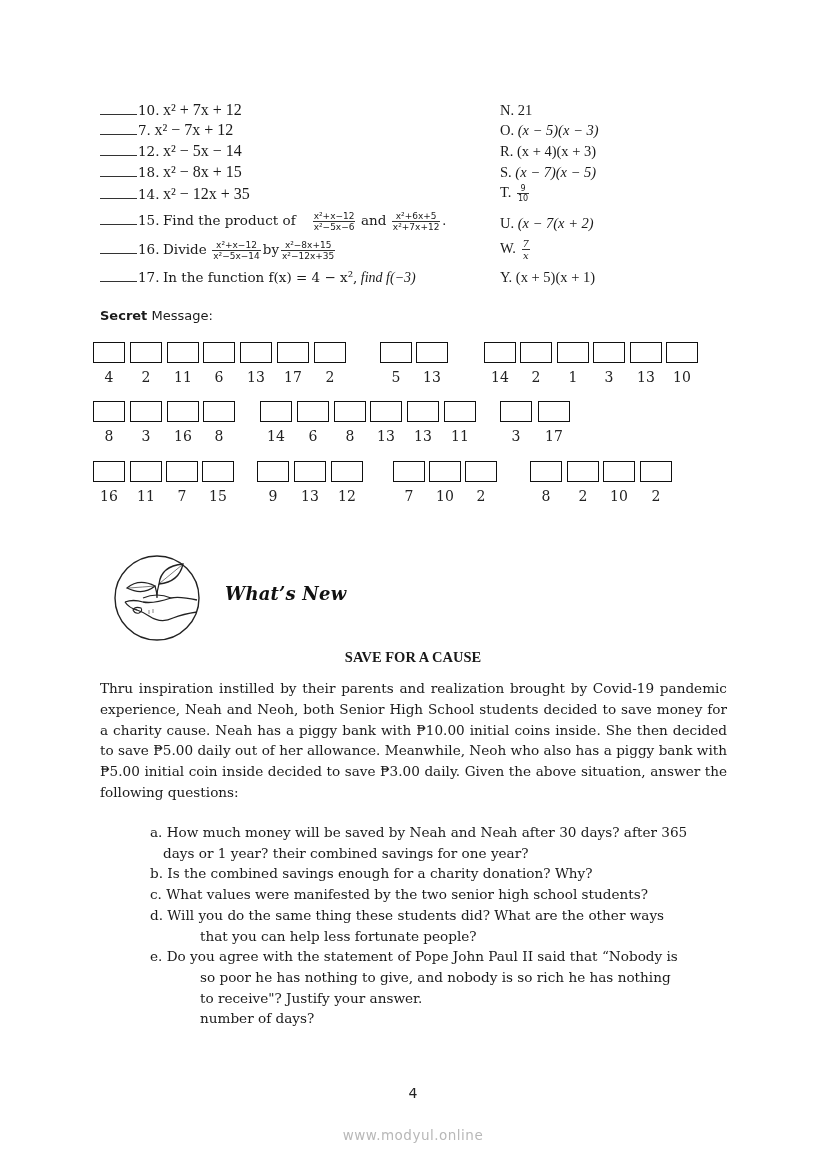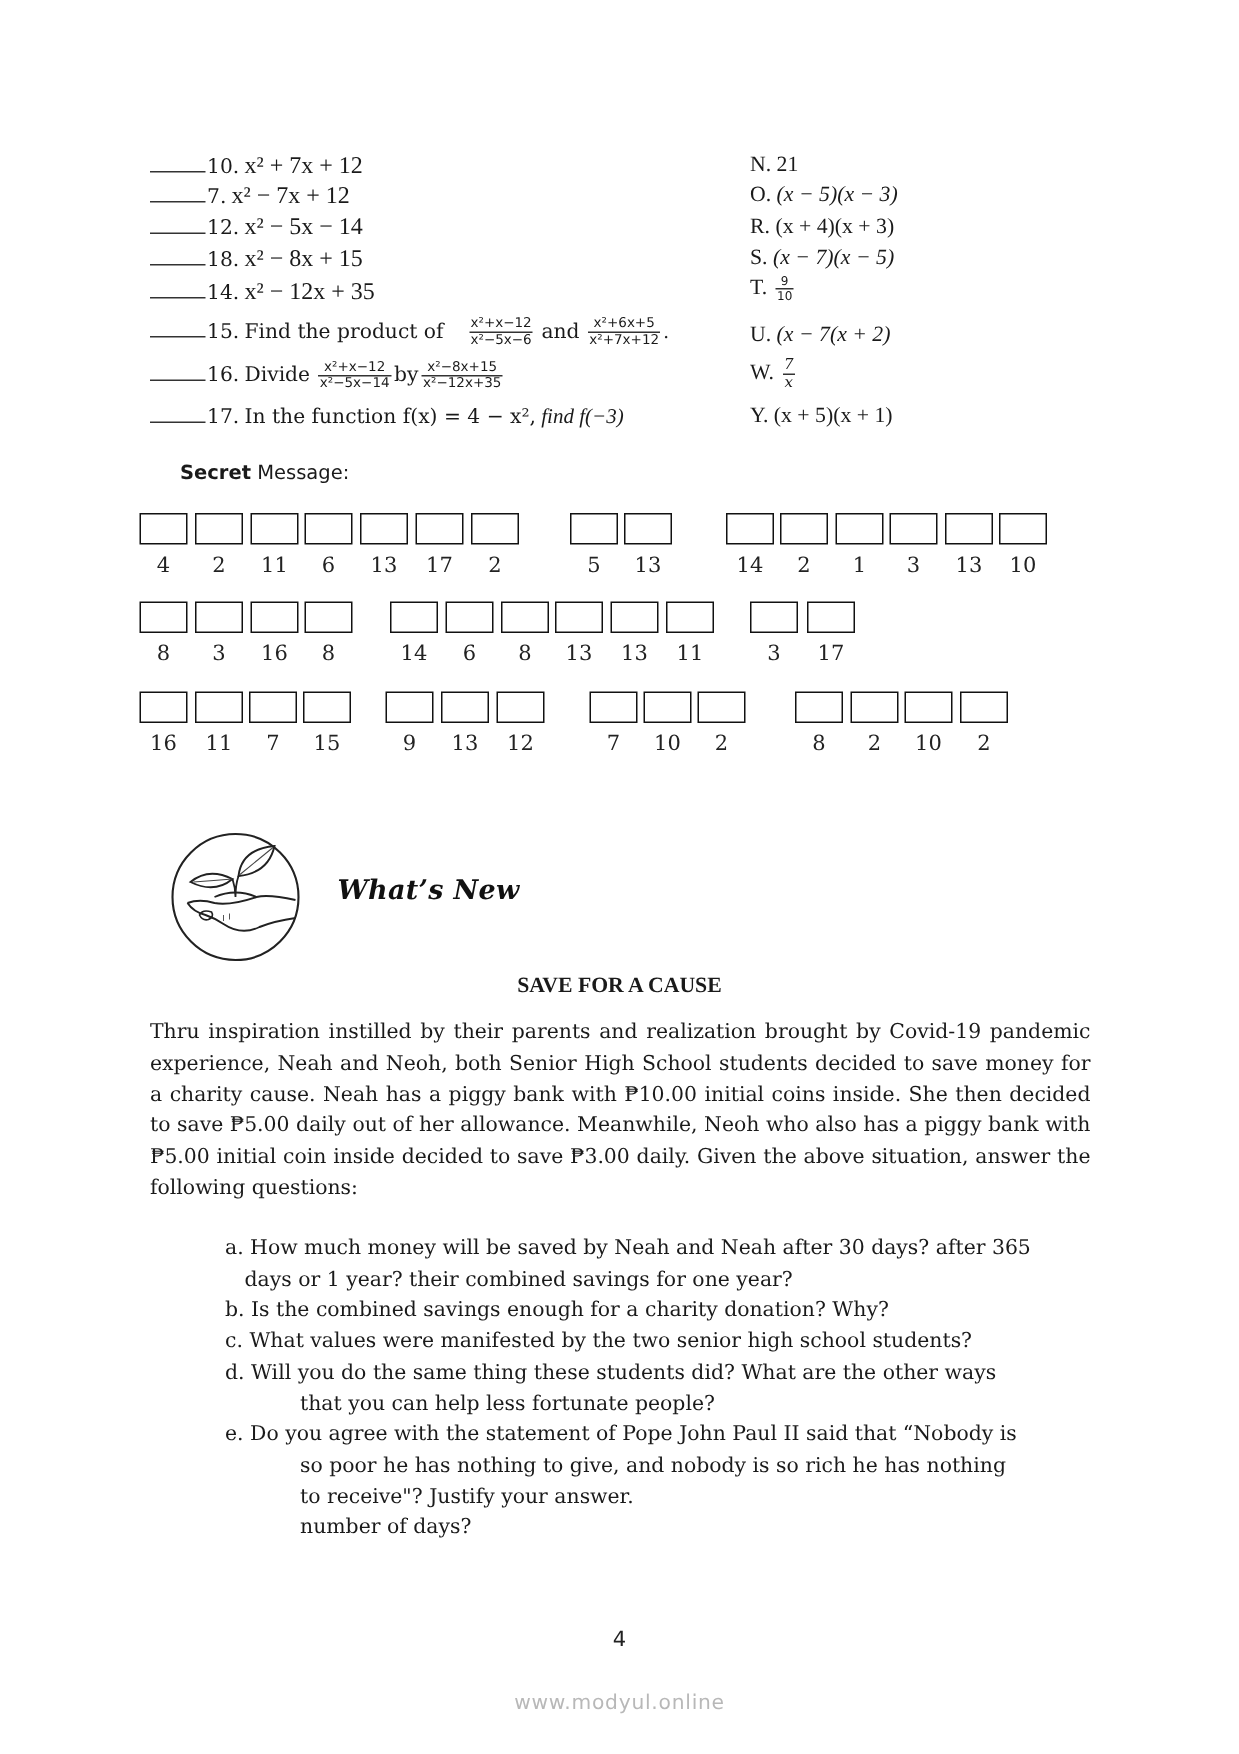--- a/index.html
+++ b/index.html
@@ -11,21 +11,21 @@
   .num { font-family:"DejaVu Serif",serif; font-size:13.5px; }
   .math { font-family:"Liberation Serif","DejaVu Serif",serif; font-size:16px; }
   .mi { font-style:italic; }
   .frac { display:inline-block; vertical-align:middle; text-align:center; font-size:9px; line-height:10px;
           font-family:"DejaVu Sans",sans-serif; margin:0 2px; }
   .frac .n { display:block; border-bottom:1px solid #333; padding:0 1px; }
   .frac .d { display:block; padding:0 1px; }
   .choice { position:absolute; left:500px; font-size:14.5px; line-height:18px; white-space:nowrap;
             font-family:"Liberation Serif","DejaVu Serif",serif; }
   .secret-title { position:absolute; left:100px; top:308px; font-family:"DejaVu Sans","Liberation Sans",sans-serif; font-size:13px; }
-  .secret-title b { font-weight:bold;margin-left:20px; }
+  .secret-title b { font-weight:bold; }
   .box { position:absolute; width:32px; height:21px; border:1.3px solid #111; box-sizing:border-box; background:#fff; }
   .lbl { position:absolute; width:36px; text-align:center; font-family:"DejaVu Serif",serif; font-size:14px; color:#222; }
   .icon-wrap { position:absolute; left:113px; top:554px; width:88px; height:88px; }
   .whats-new { position:absolute; left:225px; top:583px; font-family:"DejaVu Serif",serif; font-weight:bold;
                font-style:italic; font-size:18px; color:#111; letter-spacing:0.2px; }
   .save-title { position:absolute; left:0; width:826px; top:649px; text-align:center;
                 font-family:"Liberation Serif","DejaVu Serif",serif; font-weight:bold; font-size:14.5px; }
   .para { position:absolute; left:100px; width:627px; top:678px; font-family:"DejaVu Serif",serif;
           font-size:13.6px; line-height:20.8px; text-align:justify; text-align-last:left; }
   .q { position:absolute; font-family:"DejaVu Serif",serif; font-size:13.6px; line-height:20.8px; white-space:nowrap; }

